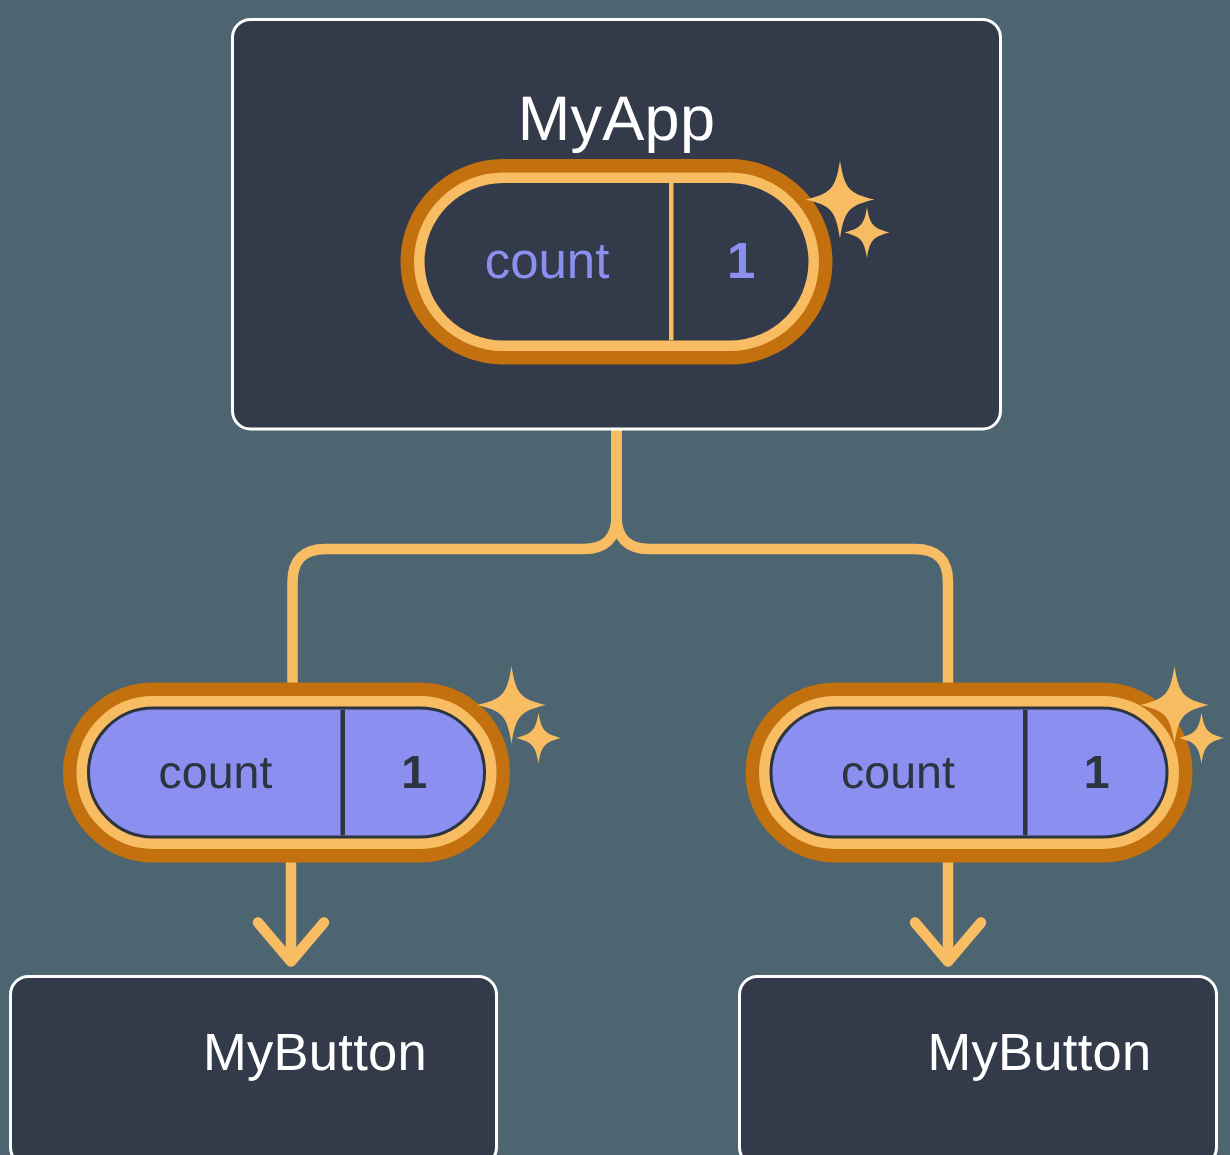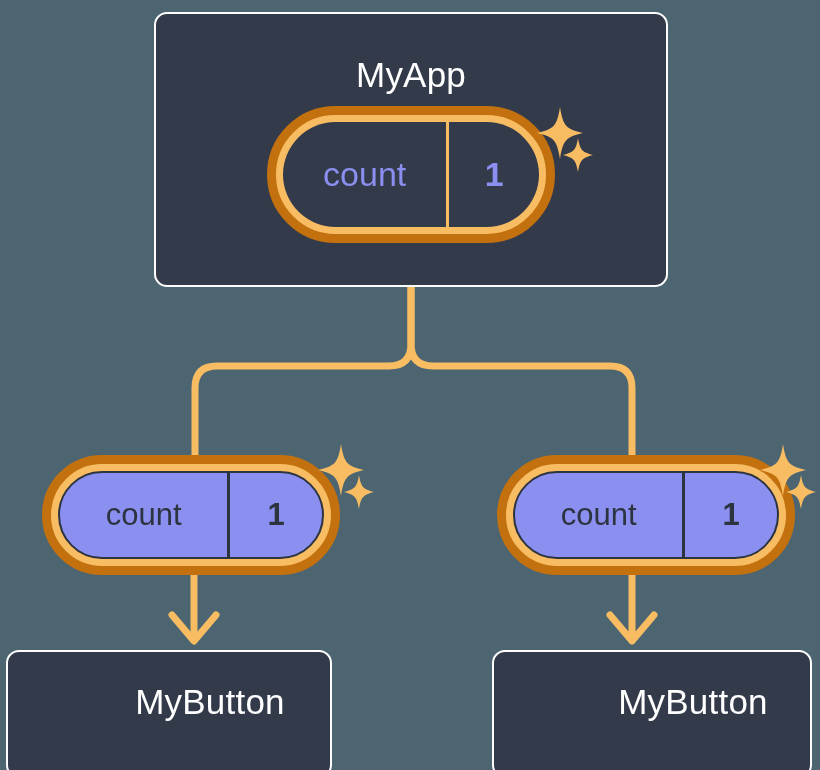--- a/index.html
+++ b/index.html
@@ -62,21 +62,21 @@
   }
 
   #myapp-box {
     left: 154px;
     top: 12px;
     width: 514px;
     height: 275px;
   }
   #myapp-title {
     top: 41px;
-    font-size: 35px;
+    font-size: 42px;
   }
 
   #mybutton-box-left {
     left: 6px;
     top: 650px;
     width: 326px;
     height: 128px;
   }
   #mybutton-box-right {
     left: 492px;

